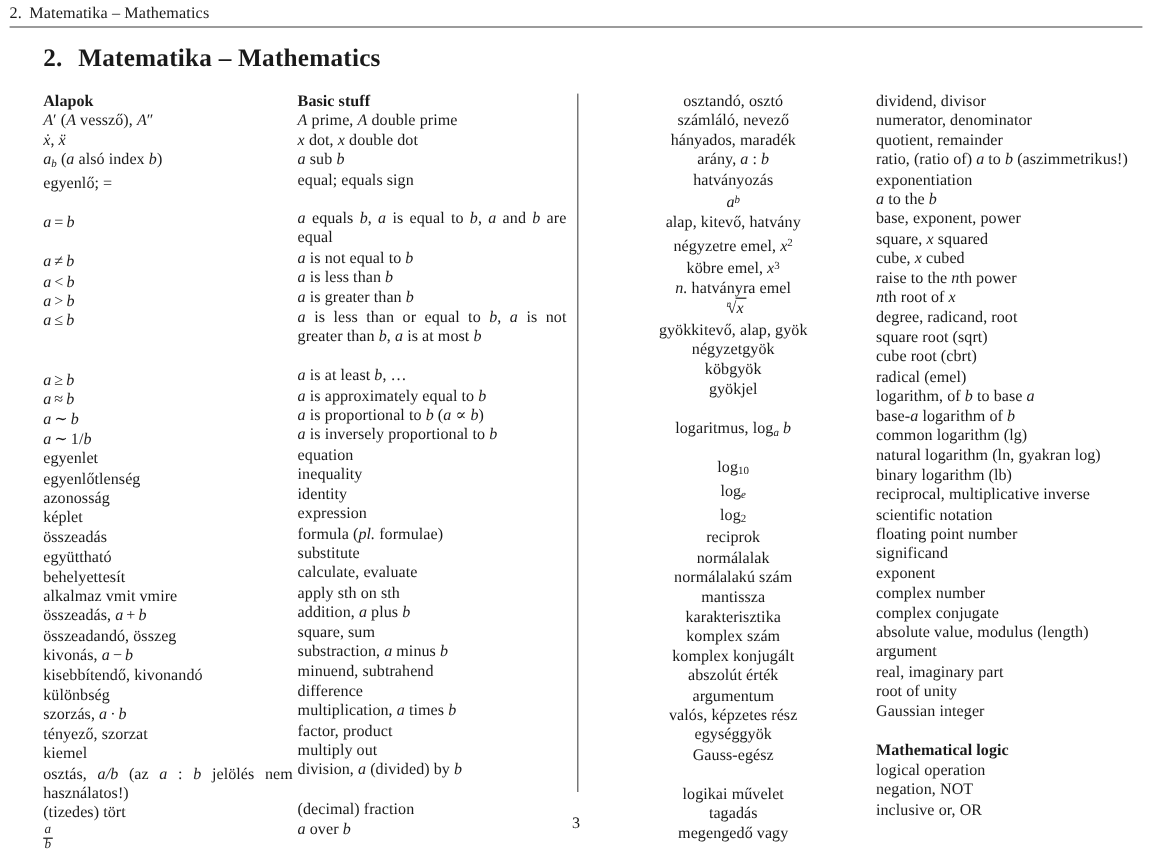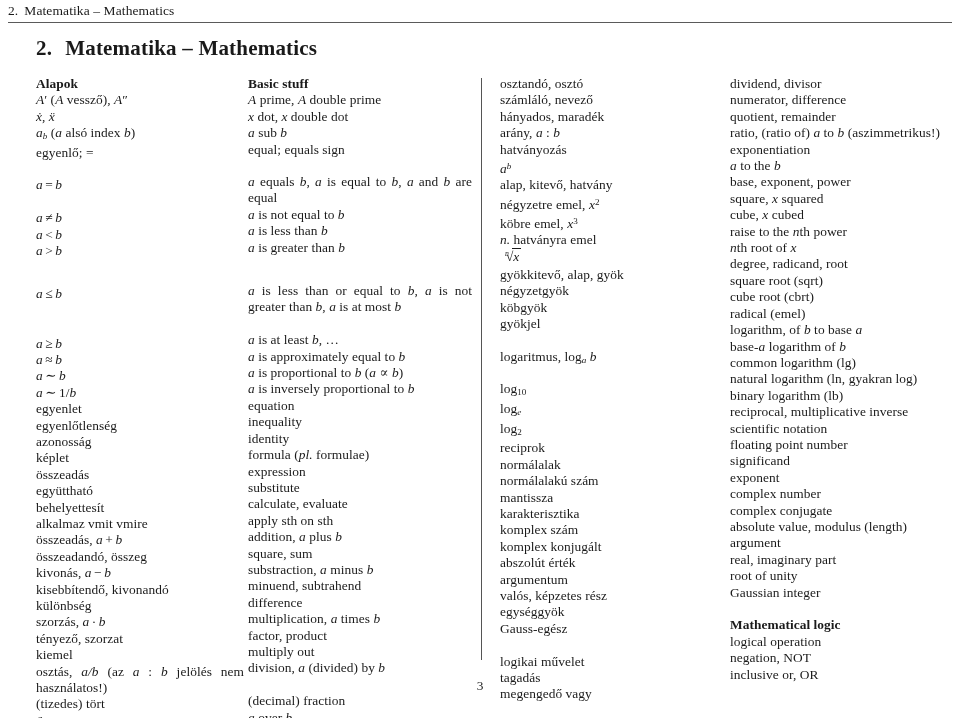--- a/index.html
+++ b/index.html
@@ -82,36 +82,36 @@
     width: 100%;
   }
   .col {
     position: absolute;
     top: 0;
   }
   
   .half-left  .col-hu { left: 0;   width: 208px; }
   .half-left  .col-en { left: 212px; width: 224px; }
   
-  .half-right .col-hu { left: 0;   width: 222px; }
+  .half-right .col-hu { left: 0;   width: 222px; text-align: center; }
   .half-right .col-en { left: 230px; width: 222px; }
 
   .entry {
     font-size: 13.4px;
     line-height: 16.4px;
     min-height: 16.4px;
     white-space: normal;
     letter-spacing: .05px;
   }
   .entry.head {
     font-weight: bold;
   }
   .entry.blank { min-height: 16.4px; }
   .entry.tall2 { min-height: 32.8px; margin-top: 16px; }
-  .entry.tall3 { min-height: 49.2px; margin-top: 27px; }
+  .entry.tall3 { min-height: 49.2px; }
   .entry.justify { text-align: justify; text-align-last: left; }
 
   
   .mi { font-style: italic; font-family: "Liberation Serif", serif; }
   .mr { font-style: normal; }
   sub { font-size: .68em; vertical-align: -0.25em; font-style: italic; }
   sup { font-size: .68em; vertical-align: 0.42em; font-style: italic; }
   sub.up { font-style: normal; }
   sup.up { font-style: normal; }
   .op { padding: 0 2.5px; }
@@ -235,22 +235,22 @@
           <div class="entry"><span class="mi">a</span> is less than <span class="mi">b</span></div>
           <div class="entry"><span class="mi">a</span> is greater than <span class="mi">b</span></div>
           <div class="entry tall3 justify"><span class="mi">a</span> is less than or equal to <span class="mi">b</span>, <span class="mi">a</span> is not greater than <span class="mi">b</span>, <span class="mi">a</span> is at most <span class="mi">b</span></div>
           <div class="entry"><span class="mi">a</span> is at least <span class="mi">b</span>, …</div>
           <div class="entry"><span class="mi">a</span> is approximately equal to <span class="mi">b</span></div>
           <div class="entry"><span class="mi">a</span> is proportional to <span class="mi">b</span> (<span class="mi">a</span> ∝ <span class="mi">b</span>)</div>
           <div class="entry"><span class="mi">a</span> is inversely proportional to <span class="mi">b</span></div>
           <div class="entry">equation</div>
           <div class="entry">inequality</div>
           <div class="entry">identity</div>
+          <div class="entry">expression</div>
           <div class="entry">formula (<span class="mi">pl.</span> formulae)</div>
-          <div class="entry">expression</div>
           <div class="entry">substitute</div>
           <div class="entry">calculate, evaluate</div>
           <div class="entry">apply sth on sth</div>
           <div class="entry">addition, <span class="mi">a</span> plus <span class="mi">b</span></div>
           <div class="entry">square, sum</div>
           <div class="entry">substraction, <span class="mi">a</span> minus <span class="mi">b</span></div>
           <div class="entry">minuend, subtrahend</div>
           <div class="entry">difference</div>
           <div class="entry">multiplication, <span class="mi">a</span> times <span class="mi">b</span></div>
           <div class="entry">factor, product</div>
@@ -300,21 +300,21 @@
           <div class="entry">egységgyök</div>
           <div class="entry">Gauss-egész</div>
           <div class="entry blank"></div>
           <div class="entry">logikai művelet</div>
           <div class="entry">tagadás</div>
           <div class="entry">megengedő vagy</div>
         </div>
 
         <div class="col col-en">
           <div class="entry">dividend, divisor</div>
-          <div class="entry">numerator, difference</div>
+          <div class="entry">numerator, denominator</div>
           <div class="entry">quotient, remainder</div>
           <div class="entry">ratio, (ratio of) <span class="mi">a</span> to <span class="mi">b</span> (aszimmetrikus!)</div>
           <div class="entry">exponentiation</div>
           <div class="entry"><span class="mi">a</span> to the <span class="mi">b</span></div>
           <div class="entry">base, exponent, power</div>
           <div class="entry">square, <span class="mi">x</span> squared</div>
           <div class="entry">cube, <span class="mi">x</span> cubed</div>
           <div class="entry">raise to the <span class="mi">n</span>th power</div>
           <div class="entry"><span class="mi">n</span>th root of <span class="mi">x</span></div>
           <div class="entry">degree, radicand, root</div>

